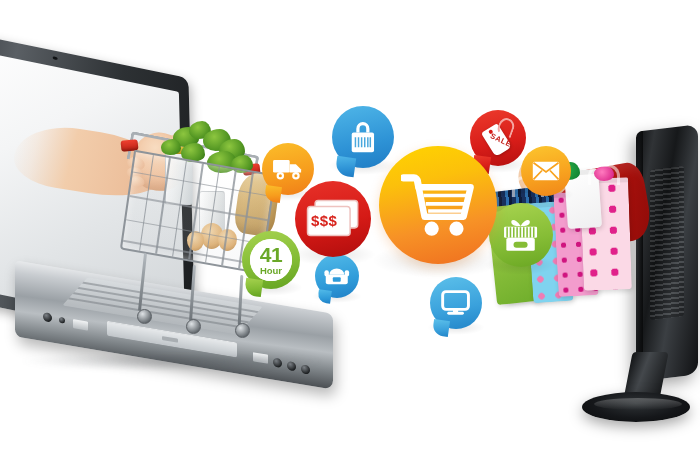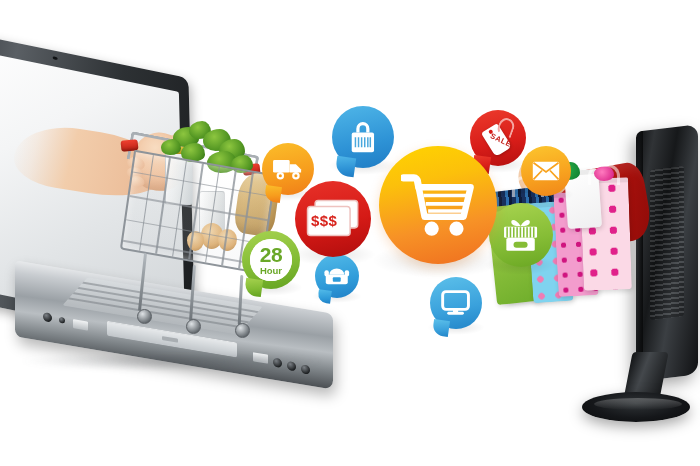--- a/index.html
+++ b/index.html
@@ -432,21 +432,21 @@
     </svg>
         <div class="dollars" style="left: 15.96px; top: 31.16px;">$$$</div>
       </div>
       <div class="shadow-soft" style="left: 238.52px; top: 278.56px; width: 64.96px; height: 17.4px; z-index: 6;"></div>
       <div class="bub c-green" title="24 Hour Service" style="left: 242px; top: 231px; width: 58px; height: 58px; position: absolute; z-index: 7;">
         <div style="position: absolute; left: 3.48px; bottom: -7.308px; width: 17.4px; height: 17.4px; background: inherit; border-radius: 0px 0px 0px 70%; transform: rotate(8deg); z-index: -1;"></div>
         <div class="hour-ring" style="left: 8.12px; top: 8.12px; width: 41.76px; height: 41.76px; background: rgb(255, 255, 255);">
           <div style="position: absolute; inset: 6px; border-radius: 50%; background: rgb(255, 255, 255);"></div>
         </div>
         <div class="hour-txt">
-          <div class="hour-24">28</div>
+          <div class="hour-24">41</div>
           <div class="hour-lb">Hour</div>
         </div>
       </div>
       <div class="shadow-soft" style="left: 312.36px; top: 290.08px; width: 49.28px; height: 13.2px; z-index: 5;"></div>
       <div class="bub c-blue2" title="Telephone Support" style="left: 315px; top: 254px; width: 44px; height: 44px; position: absolute; z-index: 6;">
         <div style="position: absolute; left: 2.64px; bottom: -5.544px; width: 13.2px; height: 13.2px; background: inherit; border-radius: 0px 0px 0px 70%; transform: rotate(8deg); z-index: -1;"></div>
         <svg width="25.52" height="22.880000000000003" viewBox="0 0 29 26">
       <path d="M6 11 a8.5 7 0 0 1 17 0 z" fill="#ffffff"></path>
       <rect x="2" y="11" width="25" height="11" rx="2.4" fill="#ffffff"></rect>
       <rect x="10" y="14" width="9" height="5" rx="1" fill="#2f9bd9"></rect>

